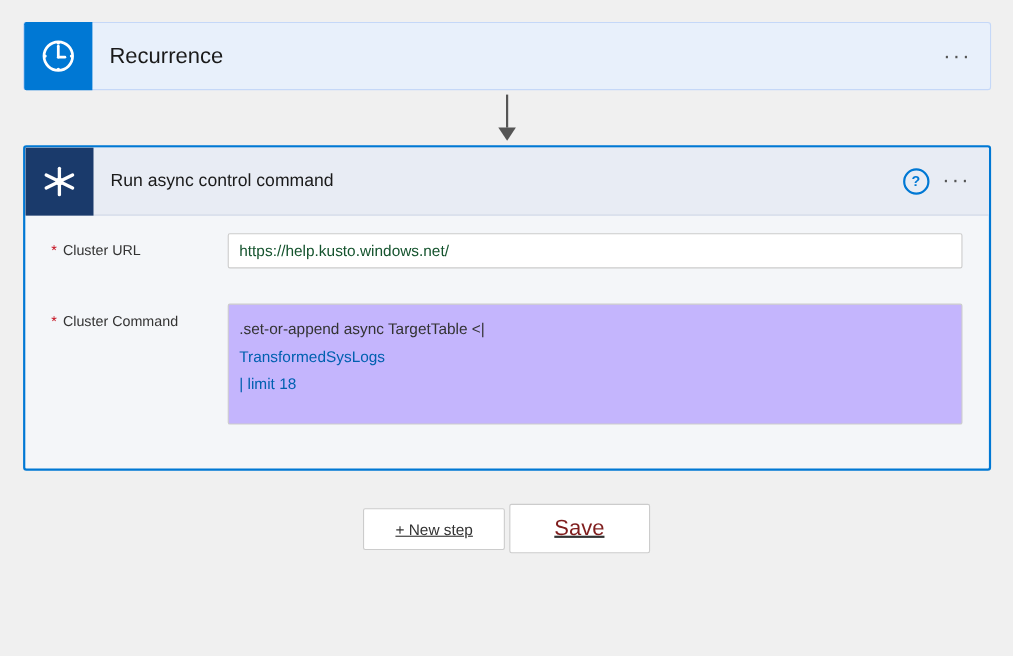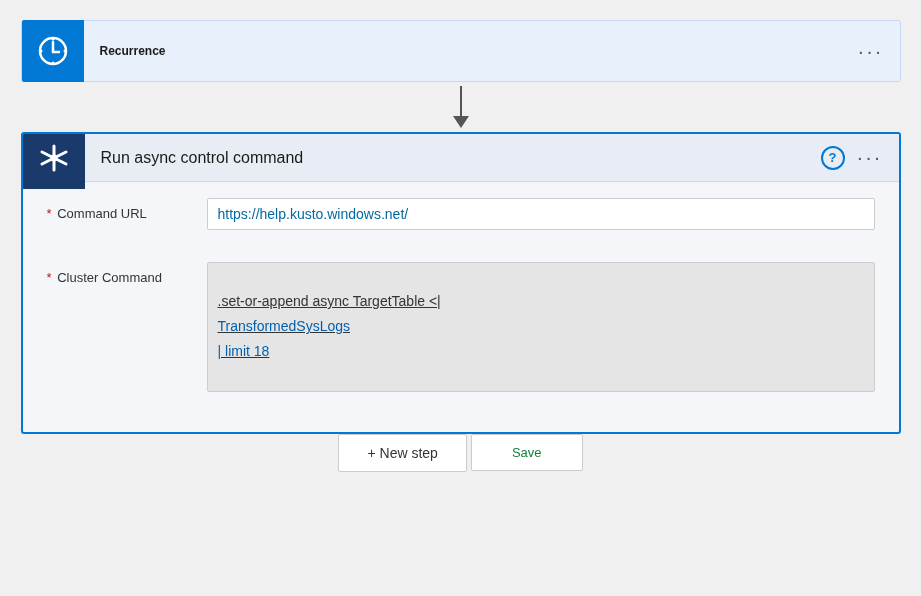--- a/index.html
+++ b/index.html
@@ -50,23 +50,22 @@
 
     .recurrence-icon-box svg {
       width: 32px;
       height: 32px;
       fill: white;
     }
 
     .recurrence-title {
       flex: 1;
       padding-left: 16px;
-      font-size: 12px;
+      font-size: 20px;
       color: #1a1a1a;
-      font-weight: bold;
     }
 
     .recurrence-menu {
       padding: 0 16px;
       font-size: 20px;
       color: #555;
       cursor: pointer;
       letter-spacing: 2px;
     }
 
@@ -101,21 +100,21 @@
       background: #f4f6f9;
       border: 2px solid #0078d4;
       border-radius: 3px;
       overflow: hidden;
     }
 
     .async-card-header {
       background: #e8ecf4;
       display: flex;
       align-items: center;
-      height: 48px;
+      height: 62px;
       border-bottom: 1px solid #d0d7e6;
     }
 
     .async-icon-box {
       width: 62px;
       height: 62px;
       background: #1a3a6b;
       display: flex;
       align-items: center;
       justify-content: center;
@@ -186,73 +185,74 @@
       color: #c50f1f;
       margin-right: 2px;
     }
 
     .form-input {
       flex: 1;
       border: 1px solid #ccc;
       border-radius: 2px;
       padding: 7px 10px;
       font-size: 14px;
-      color: #0369a1;
+      color: #14532d;
       background: white;
       outline: none;
     }
 
     .control-command-content {
       display: flex;
       flex-direction: column;
       flex: 1;
       border: 1px solid #ccc;
       border-radius: 2px;
-      background: #e5e5e5;
-      padding: 26px 10px;
+      background: #c4b5fd;
+      padding: 10px 10px;
       min-height: 110px;
-      text-decoration: underline;
     }
 
     .control-cmd-line {
       font-size: 14px;
       color: #333;
       line-height: 1.8;
     }
 
     .control-cmd-line .blue-text {
       color: #0060b0;
       margin-top: 28px;
     }
 
     
     .bottom-actions {
+      margin-top: 30px;
       display: flex;
       gap: 4px;
       align-items: center;
       justify-content: center;
+      text-decoration: underline;
     }
 
     .btn-new-step {
       padding: 10px 28px;
       border: 1px solid #ccc;
       background: white;
       border-radius: 2px;
       font-size: 14px;
       color: #333;
       cursor: pointer;
     }
 
     .btn-save {
       padding: 10px 40px;
       border: 1px solid #ccc;
       background: white;
       border-radius: 2px;
-      font-size: 13px;
-      color: #15803d;
+      font-size: 20px;
+      color: #7f1d1d;
       cursor: pointer;
     }
   </style>
 </head>
 <body>
 
 <div class="canvas">
 
   <div class="recurrence-card">
     <div class="recurrence-icon-box">
@@ -292,21 +292,21 @@
         <div class="help-btn">?</div>
         <span class="menu-btn">···</span>
       </div>
     </div>
 
     <div class="async-card-body">
 
       <div class="form-row">
         <div class="form-label">
           <span class="required">*</span>
-          <span>Command URL</span>
+          <span>Cluster URL</span>
         </div>
         <input class="form-input" type="text" value="https://help.kusto.windows.net/" style="">
       </div>
 
       <div class="form-row">
       </div>
 
       <div class="form-row">
         <div class="form-label">
           <span class="required">*</span>

